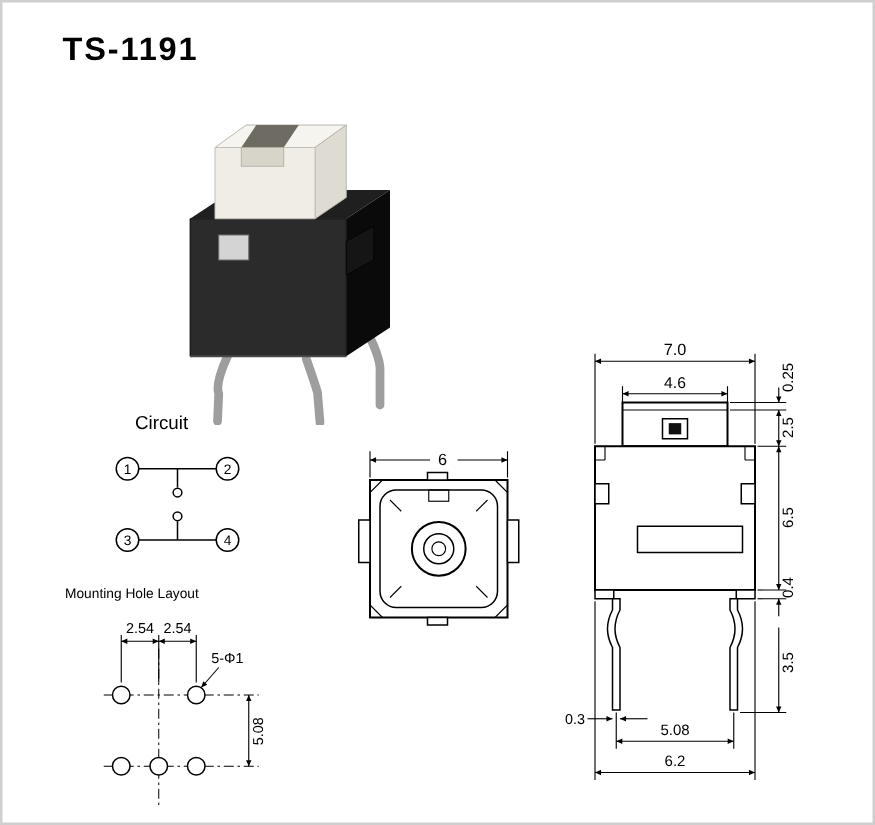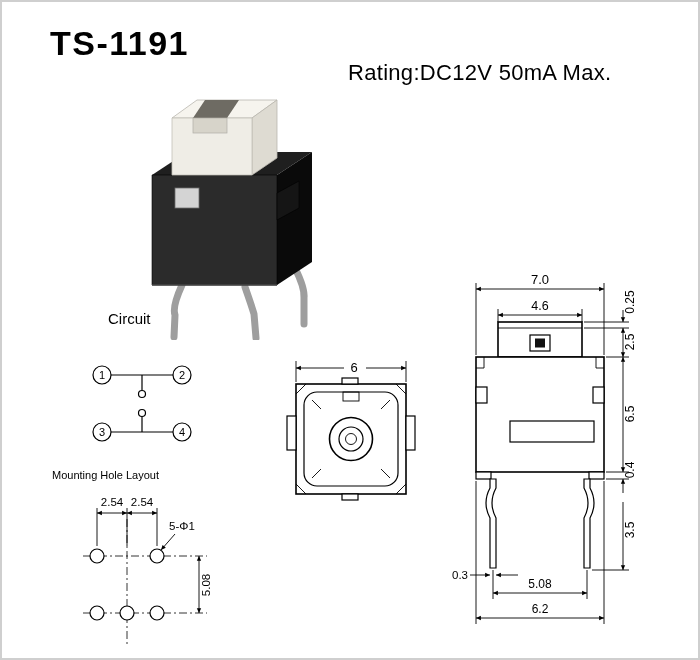--- a/index.html
+++ b/index.html
@@ -1,39 +1,38 @@
 <!DOCTYPE html>
 <html><head>
 <meta charset="utf-8">
 <style>
   html,body{margin:0;padding:0;background:#e8e8e8;}
   .page{
     position:relative;width:700px;height:660px;background:#ffffff;
     border:2px solid #cfcfcf;box-sizing:border-box;overflow:hidden;
     font-family:"Liberation Sans", sans-serif;color:#000;
   }
-  .title{position:absolute;left:48px;top:22px;font-size:34px;font-weight:bold;letter-spacing:1.5px;}
+  .title{position:absolute;left:48px;top:22px;font-size:26px;font-weight:bold;letter-spacing:1.5px;}
   .rating{position:absolute;left:346px;top:58px;font-size:22px;letter-spacing:0.3px;}
-  .circuit-label{position:absolute;left:106px;top:308px;font-size:15px;}
+  .circuit-label{position:absolute;left:106px;top:328px;font-size:15px;}
   .mounting-label{position:absolute;left:50px;top:467px;font-size:11px;}
   .abs{position:absolute;}
   svg text{font-family:"Liberation Sans", sans-serif;fill:#000;}
   .thin{stroke:#000;stroke-width:0.9;fill:none;}
   .med{stroke:#000;stroke-width:1.2;fill:none;}
   .thick{stroke:#000;stroke-width:1.6;fill:none;}
   .wfill{fill:#fff;}
   .cl{stroke:#000;stroke-width:0.8;stroke-dasharray:8 3 2 3;fill:none;}
 </style>
 </head>
 <body>
 
 <div class="page">
 
   <div class="title">TS-1191</div>
-  <div class="rating">Rating:DC12V 50mA Max.</div>
 
   <svg class="abs" style="left:125px;top:78px;" width="205" height="260" viewBox="0 0 205 260">
 
     <g stroke="#9e9e9e" stroke-width="7" fill="none" stroke-linecap="round" stroke-linejoin="round">
       <path d="M168,188 q10,20 9,30 l0,26"></path>
       <path d="M118,207 q7,20 9,27 l2,24"></path>
       <path d="M55,205 q-10,22 -7,30 l-1,22"></path>
     </g>
 
     <g>

